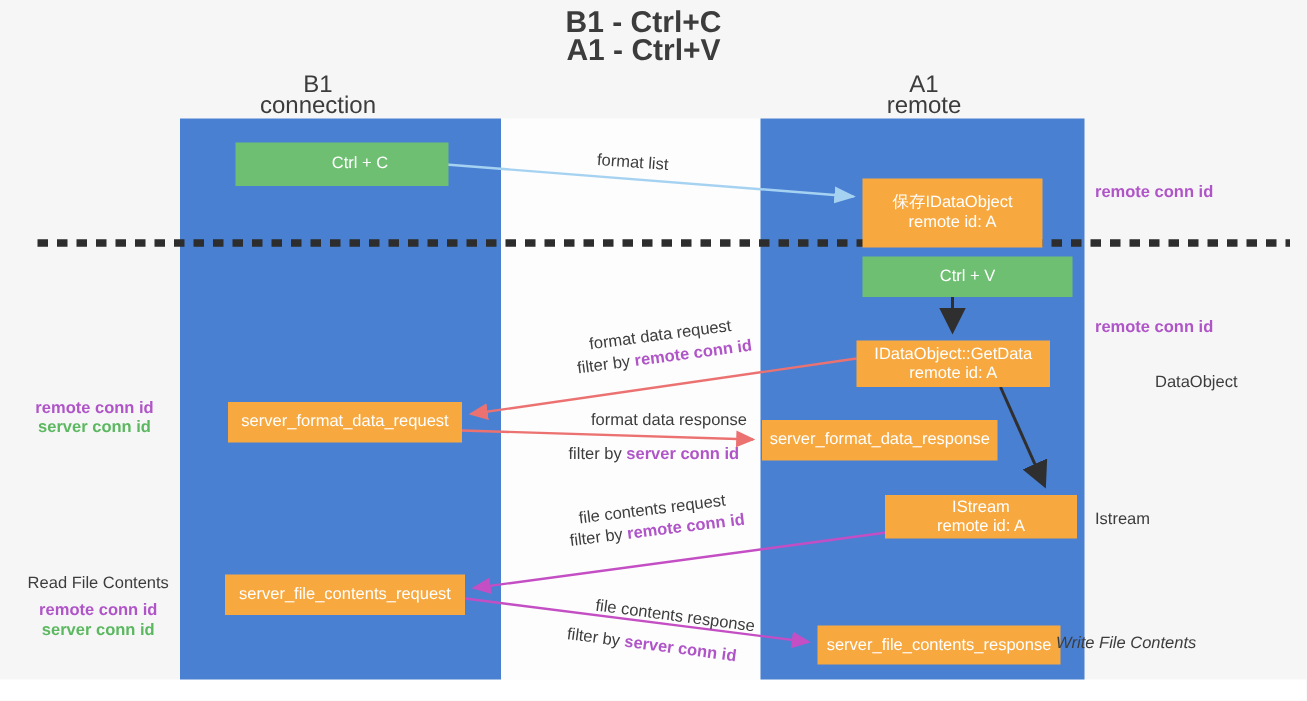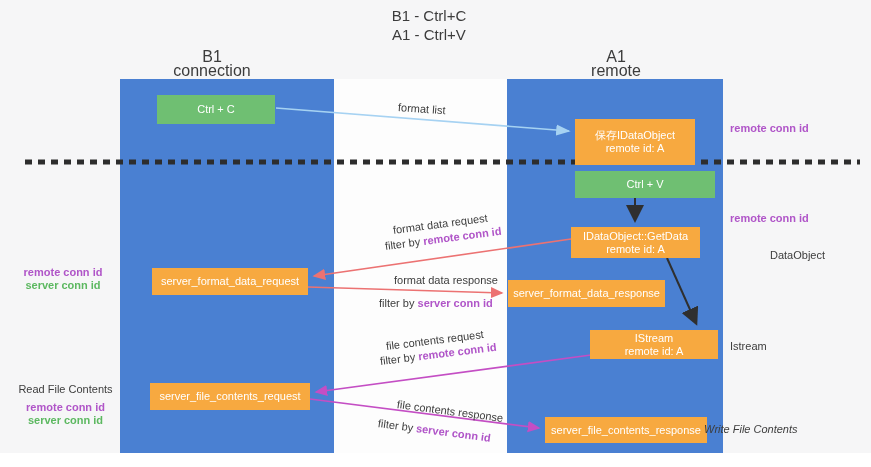--- a/index.html
+++ b/index.html
@@ -19,21 +19,21 @@
   }
   .green  { background:#6fbf72; }
   .orange { background:#f7a940; }
   .lbl { position:absolute; z-index:3; font-size:11px; line-height:13px; color:#3d3d3d; white-space:nowrap; }
   .purple { color:#b055c8; font-weight:bold; }
   .greentxt { color:#5cb860; font-weight:bold; }
   .center { text-align:center; }
   .rot { transform-origin:left center; }
   .title {
     position:absolute; left:329px; top:6px; width:200px; z-index:3;
-    font-size:15px; line-height:19px; text-align:center; color:#3c3c3c;
+    font-size:20px; line-height:19px; text-align:center; color:#3c3c3c;font-weight:bold;
   }
   .colhead {
     position:absolute; top:50px; width:100px; z-index:3;
     font-size:16px; line-height:14px; text-align:center; color:#3c3c3c;
   }
   .bottomstrip { position:absolute; left:0; top:453px; width:871px; height:14px; background:#ffffff; z-index:0; }
 </style>
 </head>
 <body>
 
@@ -83,21 +83,21 @@
 
     <line x1="571" y1="239" x2="314" y2="276" stroke="#ec7272" stroke-width="1.6" marker-end="url(#mSalmon)"></line>
 
     <line x1="308" y1="287" x2="502" y2="293" stroke="#ec7272" stroke-width="1.6" marker-end="url(#mSalmon)"></line>
 
     <line x1="591" y1="355" x2="316" y2="392" stroke="#c44ec4" stroke-width="1.6" marker-end="url(#mMagenta)"></line>
 
     <line x1="310" y1="399" x2="539" y2="428" stroke="#c44ec4" stroke-width="1.6" marker-end="url(#mMagenta)"></line>
   </svg>
 
-  <div class="box green" style="left:157px; top:95px; width:118px; height:29px;">
+  <div class="box green" style="left:157px; top:95px; width:118px; height:29px;padding-left:24px;">
     <div>Ctrl + C</div>
   </div>
 
   <div class="box orange" style="left:575px; top:119px; width:120px; height:46px;">
     <div>保存IDataObject</div>
     <div>remote id: A</div>
   </div>
 
   <div class="box green" style="left:575px; top:171px; width:140px; height:27px;">
     <div>Ctrl + V</div>

